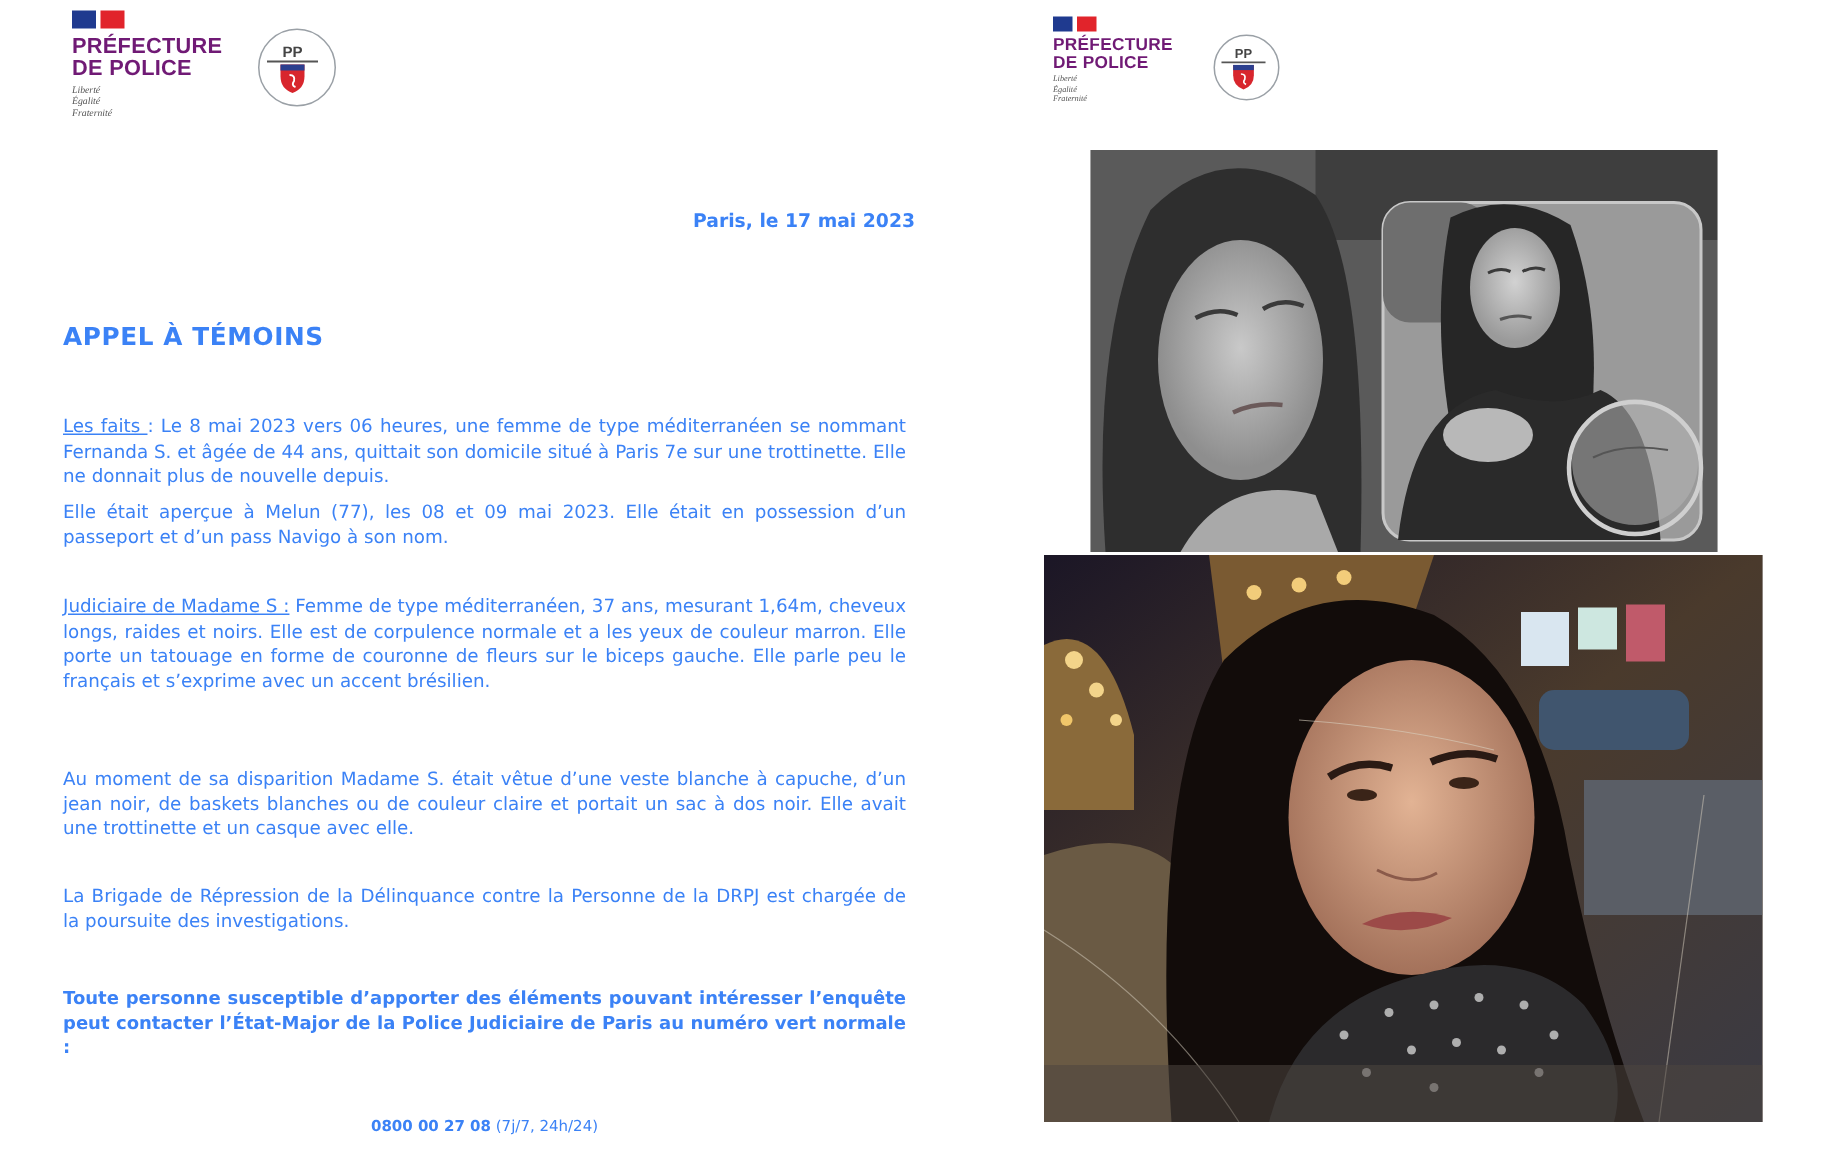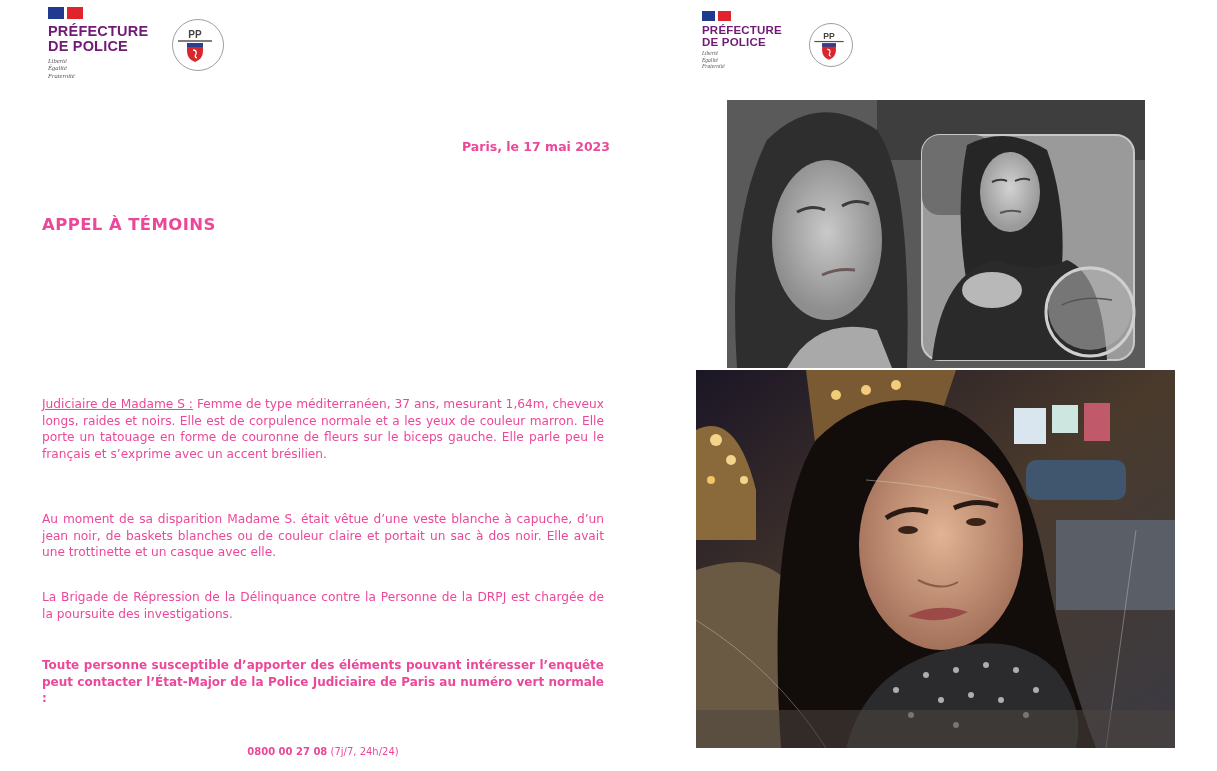--- a/index.html
+++ b/index.html
@@ -55,21 +55,21 @@
       align-items: center;
       justify-content: flex-start;
     }
 
     
     .doc-text {
       position: absolute;
       font-family: "DejaVu Sans", sans-serif;
       font-size: 12.2px;
       line-height: 16.5px;
-      color: #ec4899;
+      color: #3b82f6;
     }
     .justify { text-align: justify; text-align-last: left; }
     .u { text-decoration: underline; }
     .bold { font-weight: bold; }
 
     
     .photo {
       position: absolute;
       overflow: hidden;
     }
@@ -102,21 +102,25 @@
       <path d="M14 20 H30 V28 Q30 36 22 39 Q14 36 14 28 Z" fill="#d8262d"></path>
       <rect x="14" y="20" width="16" height="4" fill="#2b3f8f"></rect>
       <path d="M20 27 Q24 27 23 31 Q21 34 24 35" stroke="#fff" stroke-width="1.3" fill="none"></path>
     </svg>
   </div>
 
   <div class="doc-text bold" style="left:440px; top:139px; width:170px; text-align:right; font-size:12.5px;">Paris, le 17 mai 2023</div>
 
   <div class="doc-text bold" style="left:42px; top:215px; width:562px; font-size:16.5px; line-height:20px; letter-spacing:0.4px;">APPEL À TÉMOINS</div>
 
-
+  <div class="doc-text justify" style="left:42px; top:276px; width:562px;">
+    <span class="u">Les faits </span><span>: Le 8 mai 2023 vers 06 heures, une femme de type méditerranéen se nommant Fernanda S. et âgée de 44 ans, quittait son domicile situé à Paris 7e sur une trottinette. Elle ne donnait plus de nouvelle depuis.</span>
+  </div>
+
+  <div class="doc-text justify" style="left:42px; top:333px; width:562px;">Elle était aperçue à Melun (77), les 08 et 09 mai 2023. Elle était en possession d’un passeport et d’un pass Navigo à son nom.</div>
 
   <div class="doc-text justify" style="left:42px; top:396px; width:562px;">
     <span class="u">Judiciaire de Madame S :</span><span> Femme de type méditerranéen, 37  ans, mesurant 1,64m, cheveux longs, raides et noirs. Elle est de corpulence normale et a les yeux de couleur marron. Elle porte un tatouage en forme de couronne de fleurs sur le biceps gauche. Elle parle peu le français et s’exprime avec un accent brésilien.</span>
   </div>
 
   <div class="doc-text justify" style="left:42px; top:511px; width:562px;">Au moment de sa disparition Madame S. était vêtue d’une veste blanche à capuche, d’un jean noir, de baskets blanches ou de couleur claire et portait un sac à dos noir. Elle avait une trottinette et un casque avec elle.</div>
 
   <div class="doc-text justify" style="left:42px; top:589px; width:562px;">La Brigade de Répression de la Délinquance contre la Personne de la DRPJ est chargée de la poursuite des investigations.</div>
 
   <div class="doc-text bold justify" style="left:42px; top:657px; width:562px; font-size:12px;">Toute personne susceptible d’apporter des éléments pouvant intéresser l’enquête peut contacter l’État-Major de la Police Judiciaire de Paris au numéro vert normale :</div>

